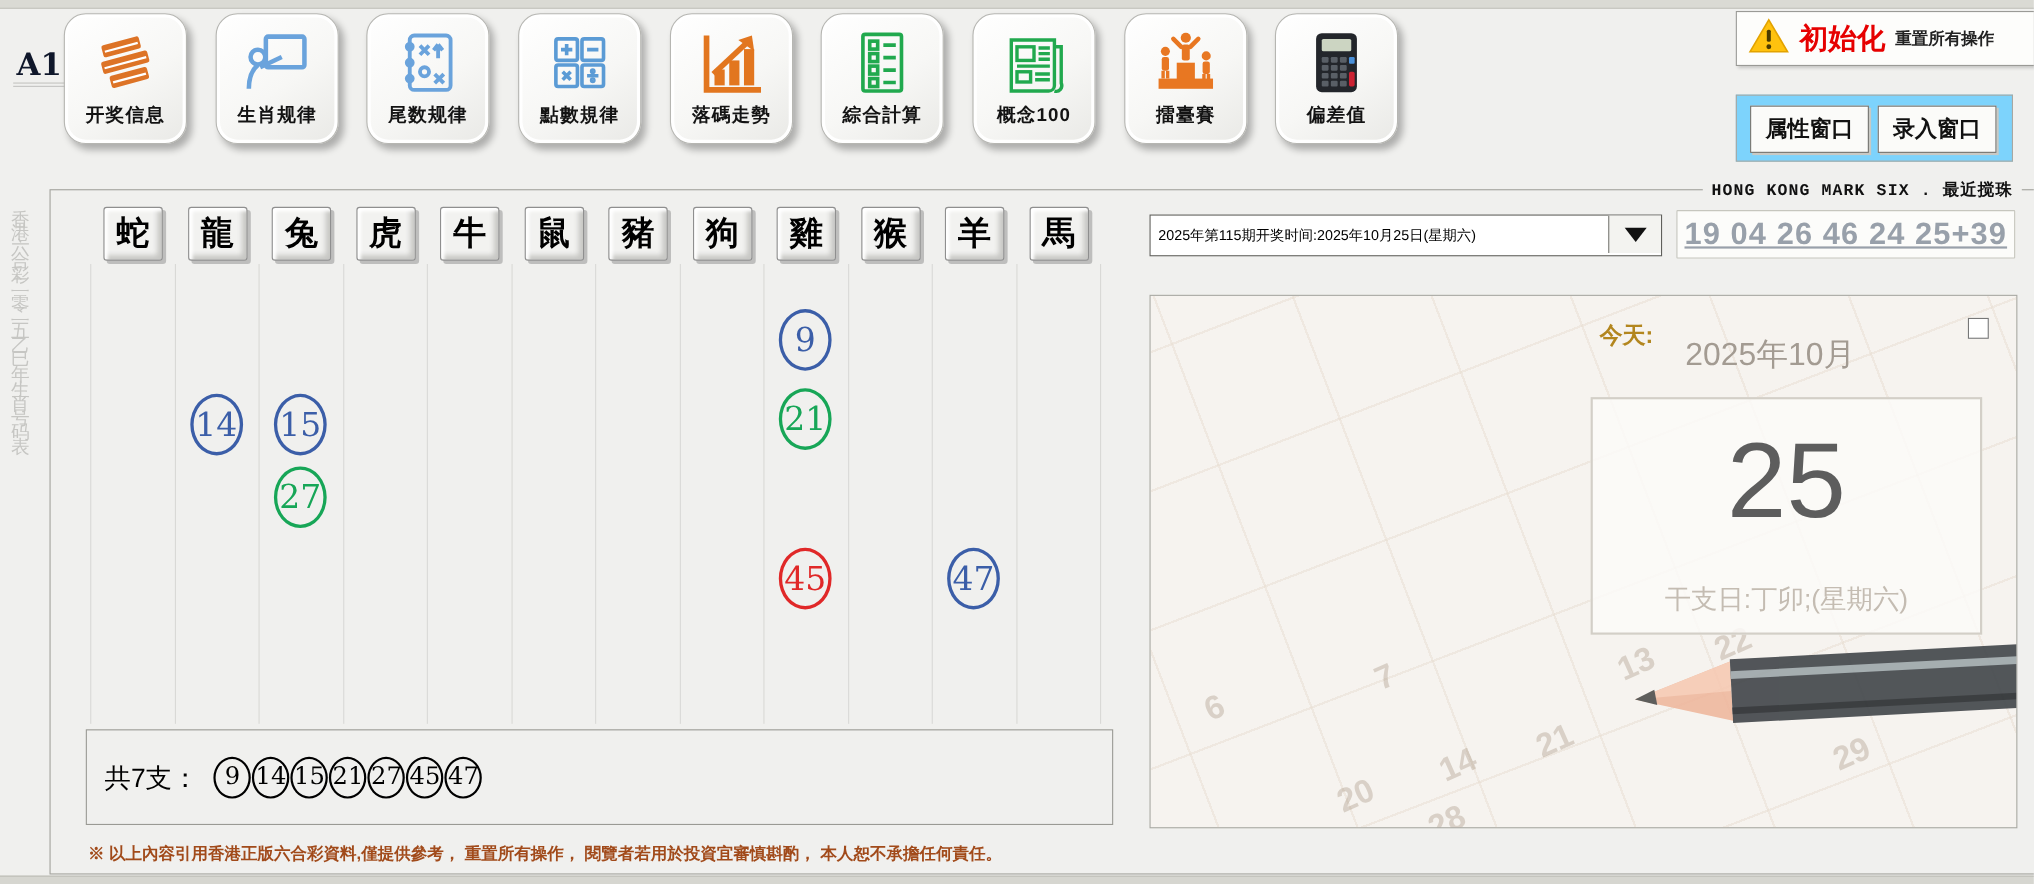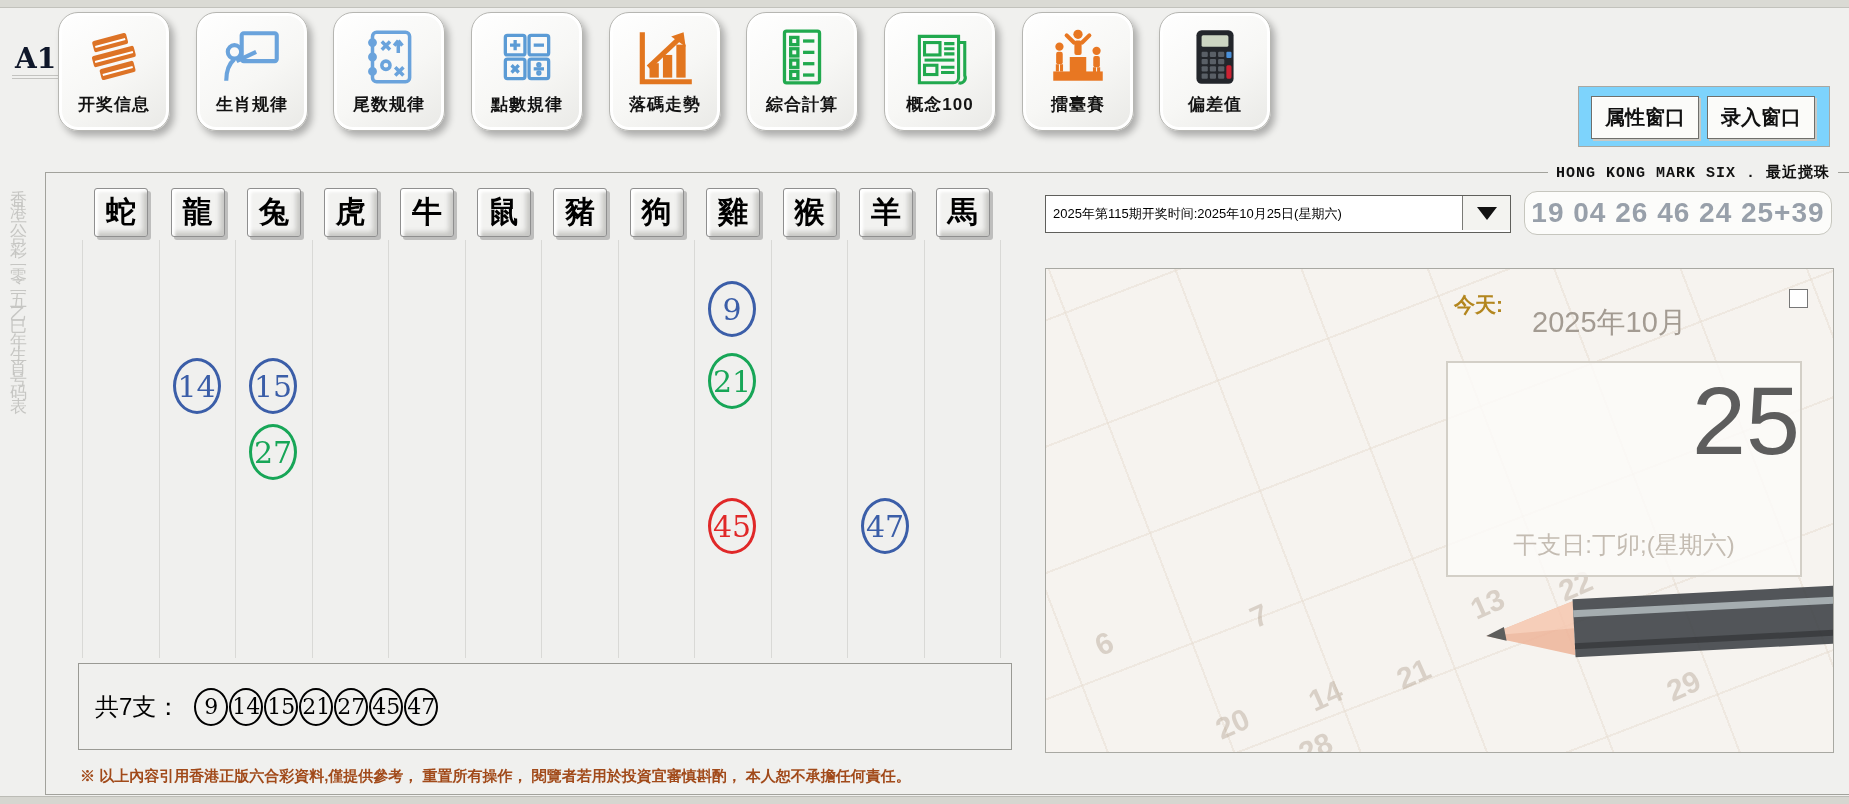--- a/index.html
+++ b/index.html
@@ -50,34 +50,34 @@
   .sball{display:inline-flex;width:30px;height:34px;border:2px solid #000;border-radius:50%;align-items:center;
          justify-content:center;font-family:"DejaVu Serif",serif;font-size:22px;color:#000;margin-right:1px;}
   #disclaimer{left:80px;top:767px;font-size:15px;font-weight:bold;color:#a14a1a;}
   
   #draw-select{left:1045px;top:195px;width:464px;height:36px;background:#ffffff;border:1px solid#5f5f5b;
                display:flex;align-items:center;cursor:pointer;z-index:2;}
   #draw-select .sel-text{font-size:13px;color:#000;padding-left:7px;white-space:nowrap;overflow:hidden;width:408px;}
   #dd-arrow-btn{position:absolute;right:0;top:0;width:47px;height:34px;background:#f3f3f0;border-left:1px solid #7a7a76;
                 display:flex;align-items:center;justify-content:center;}
   .tri-down{width:0;height:0;border-left:10px solid transparent;border-right:10px solid transparent;border-top:13px solid #111;}
-  #numbers-box{left:1524px;top:191px;width:306px;height:42px;border:1px solid #c6c6be;border-radius:13px;background:#fcfcfa;
-               display:flex;align-items:center;justify-content:center;font-weight:bold;font-size:28px;color:#98a0aa;letter-spacing:1px;z-index:2;}
+  #numbers-box{left:1524px;top:191px;width:306px;height:42px;border:1px solid #c6c6be;border-radius:1px;background:#fcfcfa;
+               display:flex;align-items:center;justify-content:center;font-weight:bold;font-size:28px;color:#98a0aa;letter-spacing:1px;z-index:2;text-decoration:underline;}
   
   #calendar{left:1045px;top:268px;width:787px;height:483px;border:1px solid #a8a8a2;background:#f6f3ef;overflow:hidden;}
   #cal-grid{position:absolute;left:-220px;top:-160px;width:1300px;height:900px;opacity:.5;
             background:
               repeating-linear-gradient(0deg, rgba(214,196,176,.45) 0 2px, transparent 2px 118px),
               repeating-linear-gradient(90deg, rgba(214,196,176,.45) 0 2px, transparent 2px 118px);
             transform:rotate(-21deg);}
   .faintnum{position:absolute;font-size:30px;color:rgba(150,128,105,.30);transform:rotate(-24deg);font-weight:bold;}
   #today-label{left:408px;top:22px;font-size:21px;font-weight:bold;color:#b3861e;}
   #cal-month{left:486px;top:34px;font-size:29px;color:#a39b92;}
   #cal-card{left:400px;top:92px;width:352px;height:212px;background:rgba(252,250,248,.85);border:2px solid #d3cfc7;}
-  #cal-day{position:absolute;left:0;top:2px;width:100%;text-align:right;font-size:97px;color:#5d5d5d;}
+  #cal-day{position:absolute;left:0;top:18px;width:100%;text-align:center;font-size:97px;color:#5d5d5d;}
   #cal-ganzhi{position:absolute;left:0;bottom:14px;width:100%;text-align:center;font-size:24px;color:#c4bcb2;}
   #cal-checkbox{left:743px;top:20px;width:17px;height:17px;background:#fff;border:1px solid #777;cursor:pointer;}
   #pencil{left:420px;top:306px;}
 </style>
 </head>
 <body>
 
 <div id="screen">
 
   <div class="abs" id="top-strip"></div>
@@ -226,20 +226,31 @@
               <rect x="35" y="48" width="6" height="5" rx="1"></rect>
           </g>
           <rect x="43" y="27" width="5" height="6" rx="1" fill="#4a90d9"></rect>
           <rect x="43" y="40" width="5" height="13" rx="1.5" fill="#cc2233"></rect>
           </svg>
       </span>
       <span class="tlbl">偏差值</span>
     </div>
   </div>
 
+  <div class="abs" id="init-btn">
+    <span>
+      <svg width="38" height="34" viewBox="0 0 38 34">
+          <path d="M19 2 L36 31 H2 Z" fill="#ffc20e" stroke="#e3a300" stroke-width="1.5"></path>
+      <rect x="17.2" y="11" width="3.6" height="11" rx="1.5" fill="#4a3a00"></rect>
+          <circle cx="19" cy="26.5" r="2.2" fill="#4a3a00"></circle>
+        </svg>
+    </span>
+    <span id="init-title">初始化</span>
+    <span id="init-sub">重置所有操作</span>
+  </div>
   <div class="abs" id="win-panel">
     <div class="wbtn" style="left:12px">属性窗口</div>
     <div class="wbtn" style="left:128px">录入窗口</div>
   </div>
 
   <div class="abs" id="side-title">香港六合彩二零二五乙巳年生肖号码表</div>
 
   <div class="abs" id="main-box"></div>
   <div class="abs" id="legend">HONG KONG MARK SIX . 最近搅珠</div>
 

